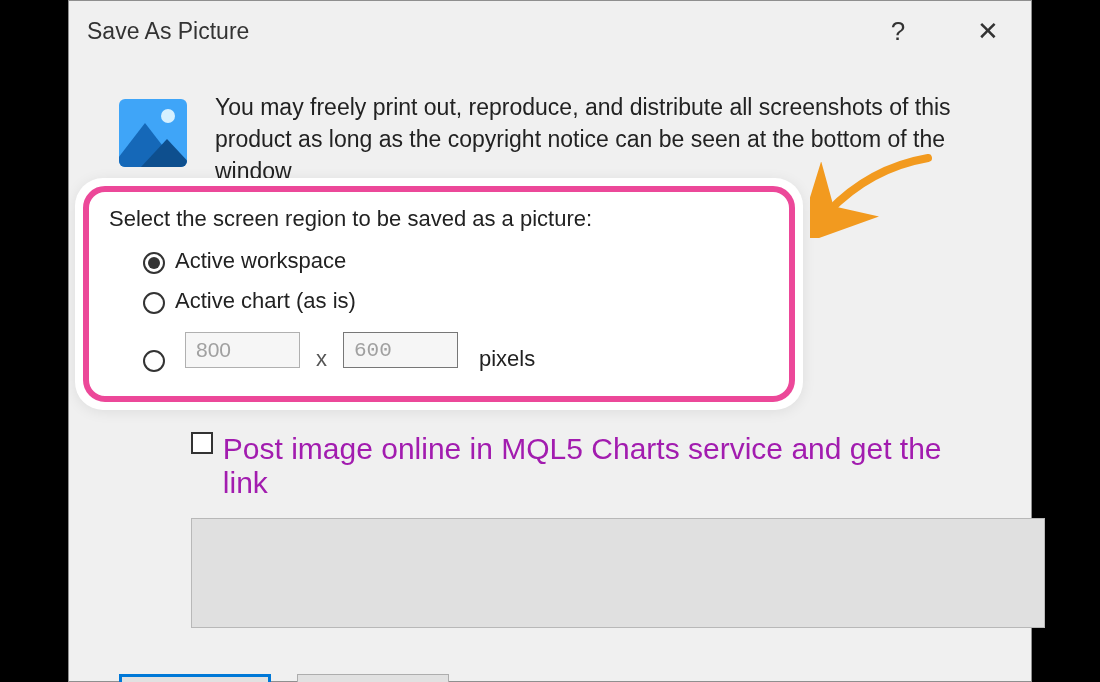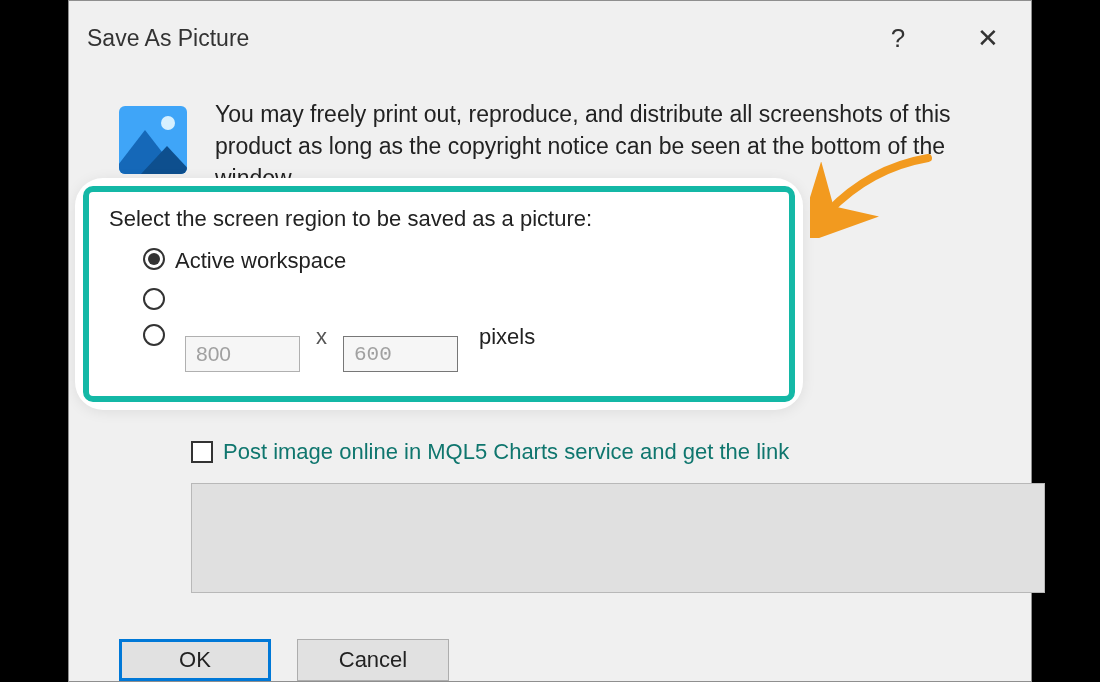--- a/index.html
+++ b/index.html
@@ -22,21 +22,20 @@
       width: 964px;
       height: 682px;
       background: #f0f0f0;
       border: 1px solid #8f8f8f;
     }
     .titlebar {
       height: 60px;
       display: flex;
       align-items: center;
       padding: 0 18px;
-      margin-top: 7px;
     }
     .titlebar-title {
       font-size: 23px;
       color: #333;
       flex: 1;
     }
     .titlebar-btn {
       width: 50px;
       height: 50px;
       display: flex;
@@ -110,32 +109,32 @@
       border-radius: 28px;
       box-shadow: 0 2px 14px rgba(0,0,0,0.08);
       z-index: 2;
     }
     .highlight-inner {
       position: absolute;
       left: 8px;
       top: 8px;
       right: 8px;
       bottom: 8px;
-      border: 6px solid #14b8a6;
-      border-radius: 10px;
+      border: 6px solid #ec4899;
+      border-radius: 22px;
       padding: 14px 20px 10px 20px;
     }
     .section-label {
       font-size: 22px;
       color: #222;
       margin-bottom: 16px;
     }
     .radio-row {
       display: flex;
-      align-items: flex-start;
+      align-items: flex-end;
       margin: 10px 0 14px 34px;
       font-size: 22px;
       color: #222;
     }
     .radio {
       width: 22px;
       height: 22px;
       border: 2px solid #333;
       border-radius: 50%;
       margin-right: 10px;
@@ -153,39 +152,38 @@
       border-radius: 50%;
     }
     .size-input {
       width: 115px;
       height: 36px;
       border: 1px solid #b0b0b0;
       background: #f6f6f6;
       padding: 0 10px;
       font-size: 21px;
       color: #a0a0a0;
-      margin: 12px 10px;
+      margin: 4px 10px;
     }
     .size-sep {
       font-size: 22px;
       color: #555;
       margin: 0 6px;
     }
     .size-unit {
       font-size: 22px;
       color: #222;
       margin-left: 11px;
     }
     .checkbox-row {
       display: flex;
-      align-items: center;
       margin-left: 72px;
       margin-top: 244px;
-      font-size: 22px;
-      color: #0f766e;
+      font-size: 30px;
+      color: #a21caf;
     }
     .checkbox {
       width: 22px;
       height: 22px;
       border: 2px solid #333;
       margin-right: 10px;
       cursor: pointer;
       background: #fff;
     }
     .link-box {
@@ -265,20 +263,21 @@
   <div class="highlight-inner">
     <div class="section-label">Select the screen region to be saved as a picture:</div>
 
     <div class="radio-row">
       <div class="radio checked"></div>
       <span>Active workspace</span>
     </div>
 
     <div class="radio-row">
       <div class="radio"></div>
+      <span>Active chart (as is)</span>
     </div>
 
     <div class="radio-row">
       <div class="radio"></div>
       <input class="size-input" disabled="" value="800" style="">
       <span class="size-sep">x</span>
       <input class="size-input" disabled="" style="border-color: rgb(119, 119, 119); font-family: Liberation Mono, monospace;" value="600">
       <span class="size-unit">pixels</span>
     </div>
   </div>

